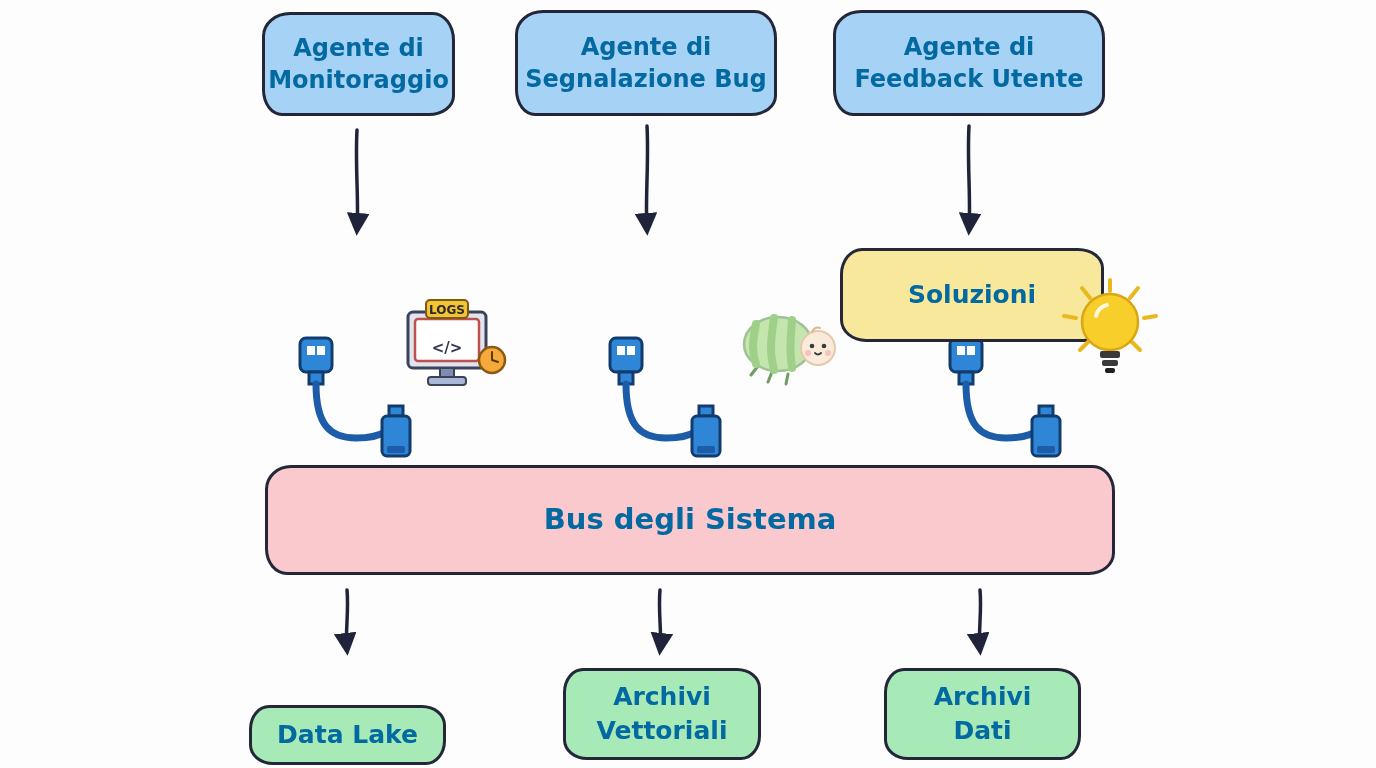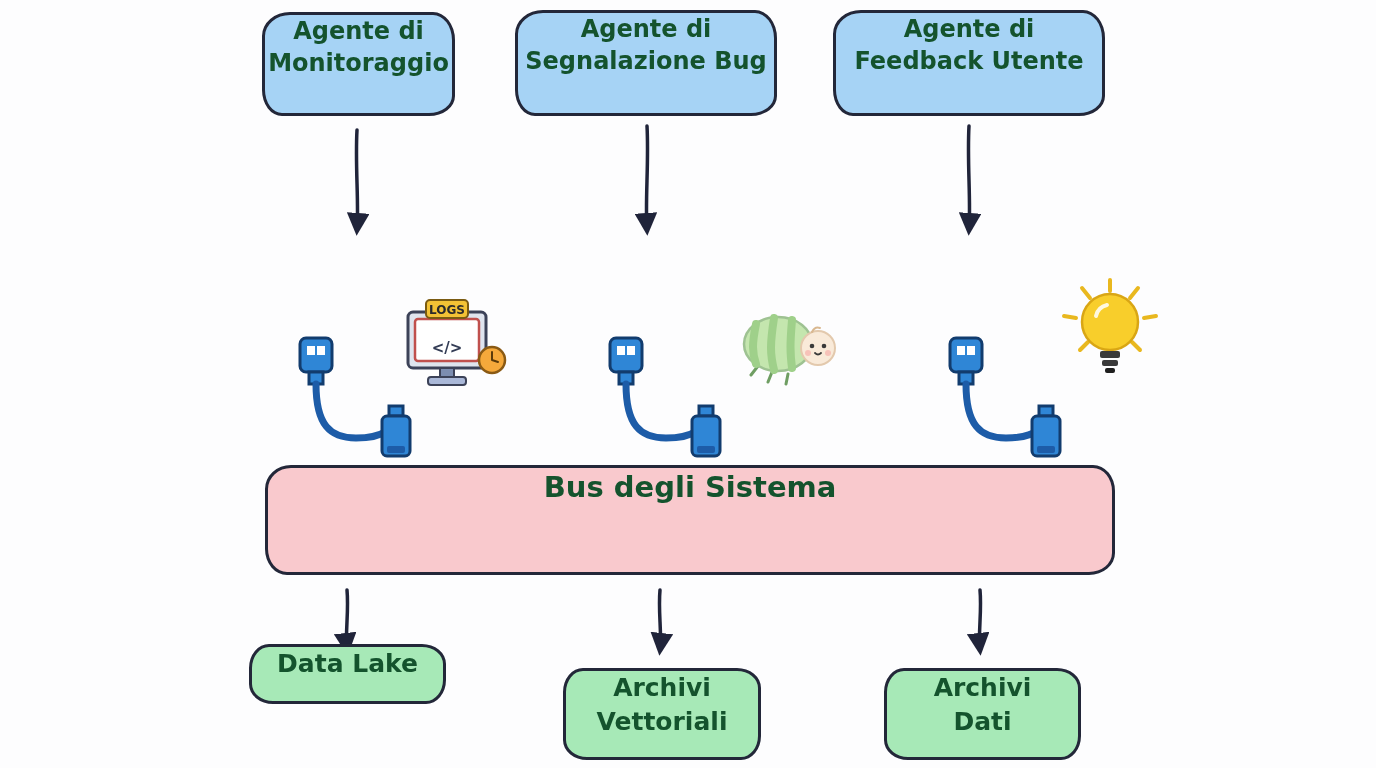--- a/index.html
+++ b/index.html
@@ -5,22 +5,22 @@
   * { margin:0; padding:0; box-sizing:border-box; }
   html,body { background:#ffffff; }
   body { font-family:"DejaVu Sans", sans-serif; }
   .canvas {
     position:relative; width:1376px; height:768px;
     background:#fdfdfe; overflow:hidden;
   }
   .overlay { position:absolute; left:0; top:0; pointer-events:none; }
   .icon-svg { position:absolute; pointer-events:none; }
   .node {
-    position:absolute; display:flex; align-items:flex-start; justify-content:center;
-    text-align:center; border:3px solid #232739; color:#14532d;
+    position:absolute; display:flex; align-items:center; justify-content:center;
+    text-align:center; border:3px solid #232739; color:#0369a1;
     font-weight:bold; line-height:1.35;
   }
   .label { white-space:pre-line; display:block; }
   .agent {
     background:#a6d3f5; font-size:24px;
     border-radius:28px 22px 26px 20px / 24px 28px 20px 26px;
   }
   .source {
     background:#f8e89b; font-size:25px;
     border-radius:22px 26px 20px 26px / 26px 20px 26px 22px;
@@ -80,20 +80,23 @@
   </div>
   <div class="node agent" style="left:515px;top:10px;width:262px;height:106px">
     <span class="label">Agente di
 Segnalazione Bug</span>
   </div>
   <div class="node agent" style="left:833px;top:10px;width:272px;height:106px">
     <span class="label">Agente di
 Feedback Utente</span>
   </div>
 
+  <div class="node source" style="left:840px;top:248px;width:264px;height:94px">
+    <span class="label">Soluzioni</span>
+  </div>
 
   <svg class="icon-svg" style="left:402px;top:296px" width="110" height="102" viewBox="0 0 110 102">
     <rect x="6" y="16" width="78" height="56" rx="5" fill="#dfe4ee" stroke="#3c4258" stroke-width="3"></rect>
     <rect x="13" y="23" width="64" height="42" rx="3" fill="#ffffff" stroke="#c0504d" stroke-width="2.5"></rect>
     <rect x="24" y="4" width="42" height="18" rx="4" fill="#f3c235" stroke="#7a5b12" stroke-width="2"></rect>
     <text x="45" y="18" text-anchor="middle" font-size="12" font-weight="bold" fill="#2b2b2b">LOGS</text>
     <text x="45" y="57" text-anchor="middle" font-size="15" font-weight="bold" fill="#333c55">&lt;/&gt;</text>
     <rect x="38" y="72" width="14" height="9" fill="#7c8db0" stroke="#3c4258" stroke-width="2"></rect>
     <rect x="26" y="81" width="38" height="8" rx="3" fill="#aab8d8" stroke="#3c4258" stroke-width="2"></rect>
     <circle cx="90" cy="64" r="13" fill="#f5a93b" stroke="#8a5a14" stroke-width="2.5"></circle>
@@ -129,21 +132,21 @@
     <path d="M38,40 q 2,-9 11,-11" stroke="#ffffff" stroke-width="4" fill="none" stroke-linecap="round" opacity="0.85"></path>
     <rect x="42" y="75" width="20" height="7" rx="2" fill="#3a3a3a"></rect>
     <rect x="44" y="84" width="16" height="6" rx="2" fill="#3a3a3a"></rect>
     <rect x="47" y="92" width="10" height="5" rx="2" fill="#1f1f1f"></rect>
   </svg>
 
   <div class="node bus" style="left:265px;top:465px;width:850px;height:110px">
     <span class="label">Bus degli Sistema</span>
   </div>
 
-  <div class="node store" style="left:249px;top:644px;width:197px;height:60px">
+  <div class="node store" style="left:249px;top:705px;width:197px;height:60px">
     <span class="label">Data Lake</span>
   </div>
   <div class="node store" style="left:563px;top:668px;width:198px;height:92px">
     <span class="label">Archivi
 Vettoriali</span>
   </div>
   <div class="node store" style="left:884px;top:668px;width:197px;height:92px">
     <span class="label">Archivi
 Dati</span>
   </div>

